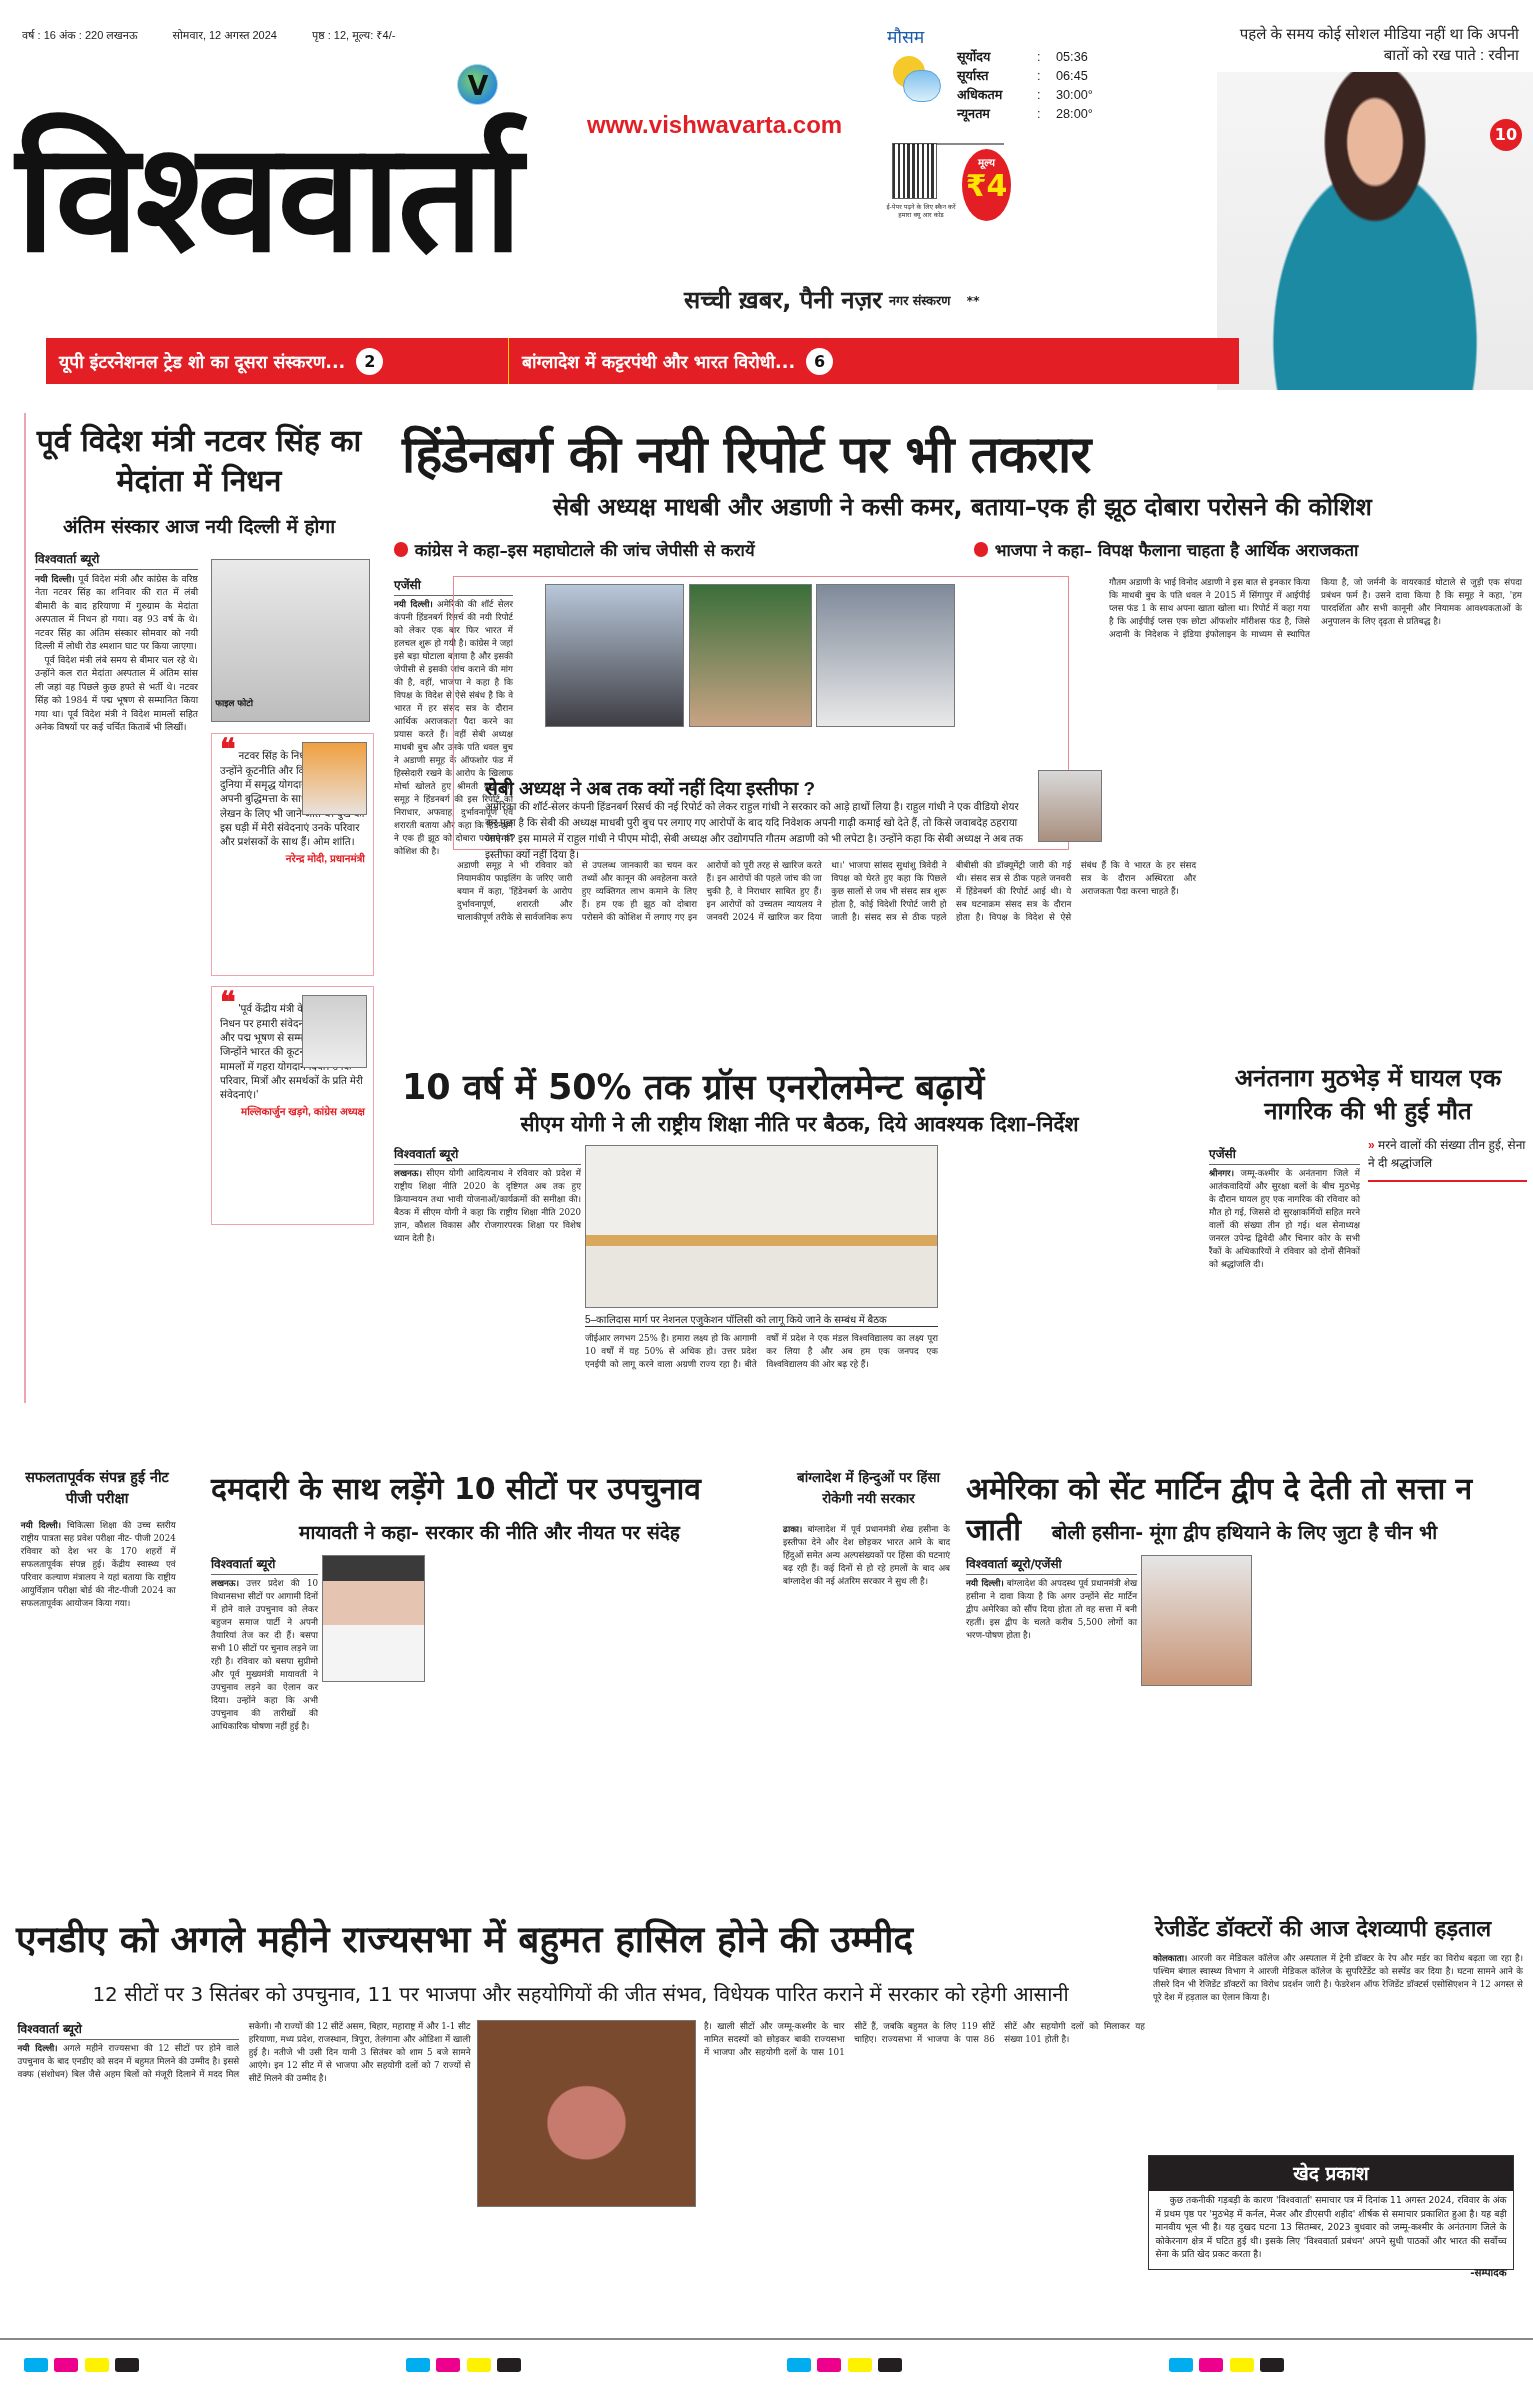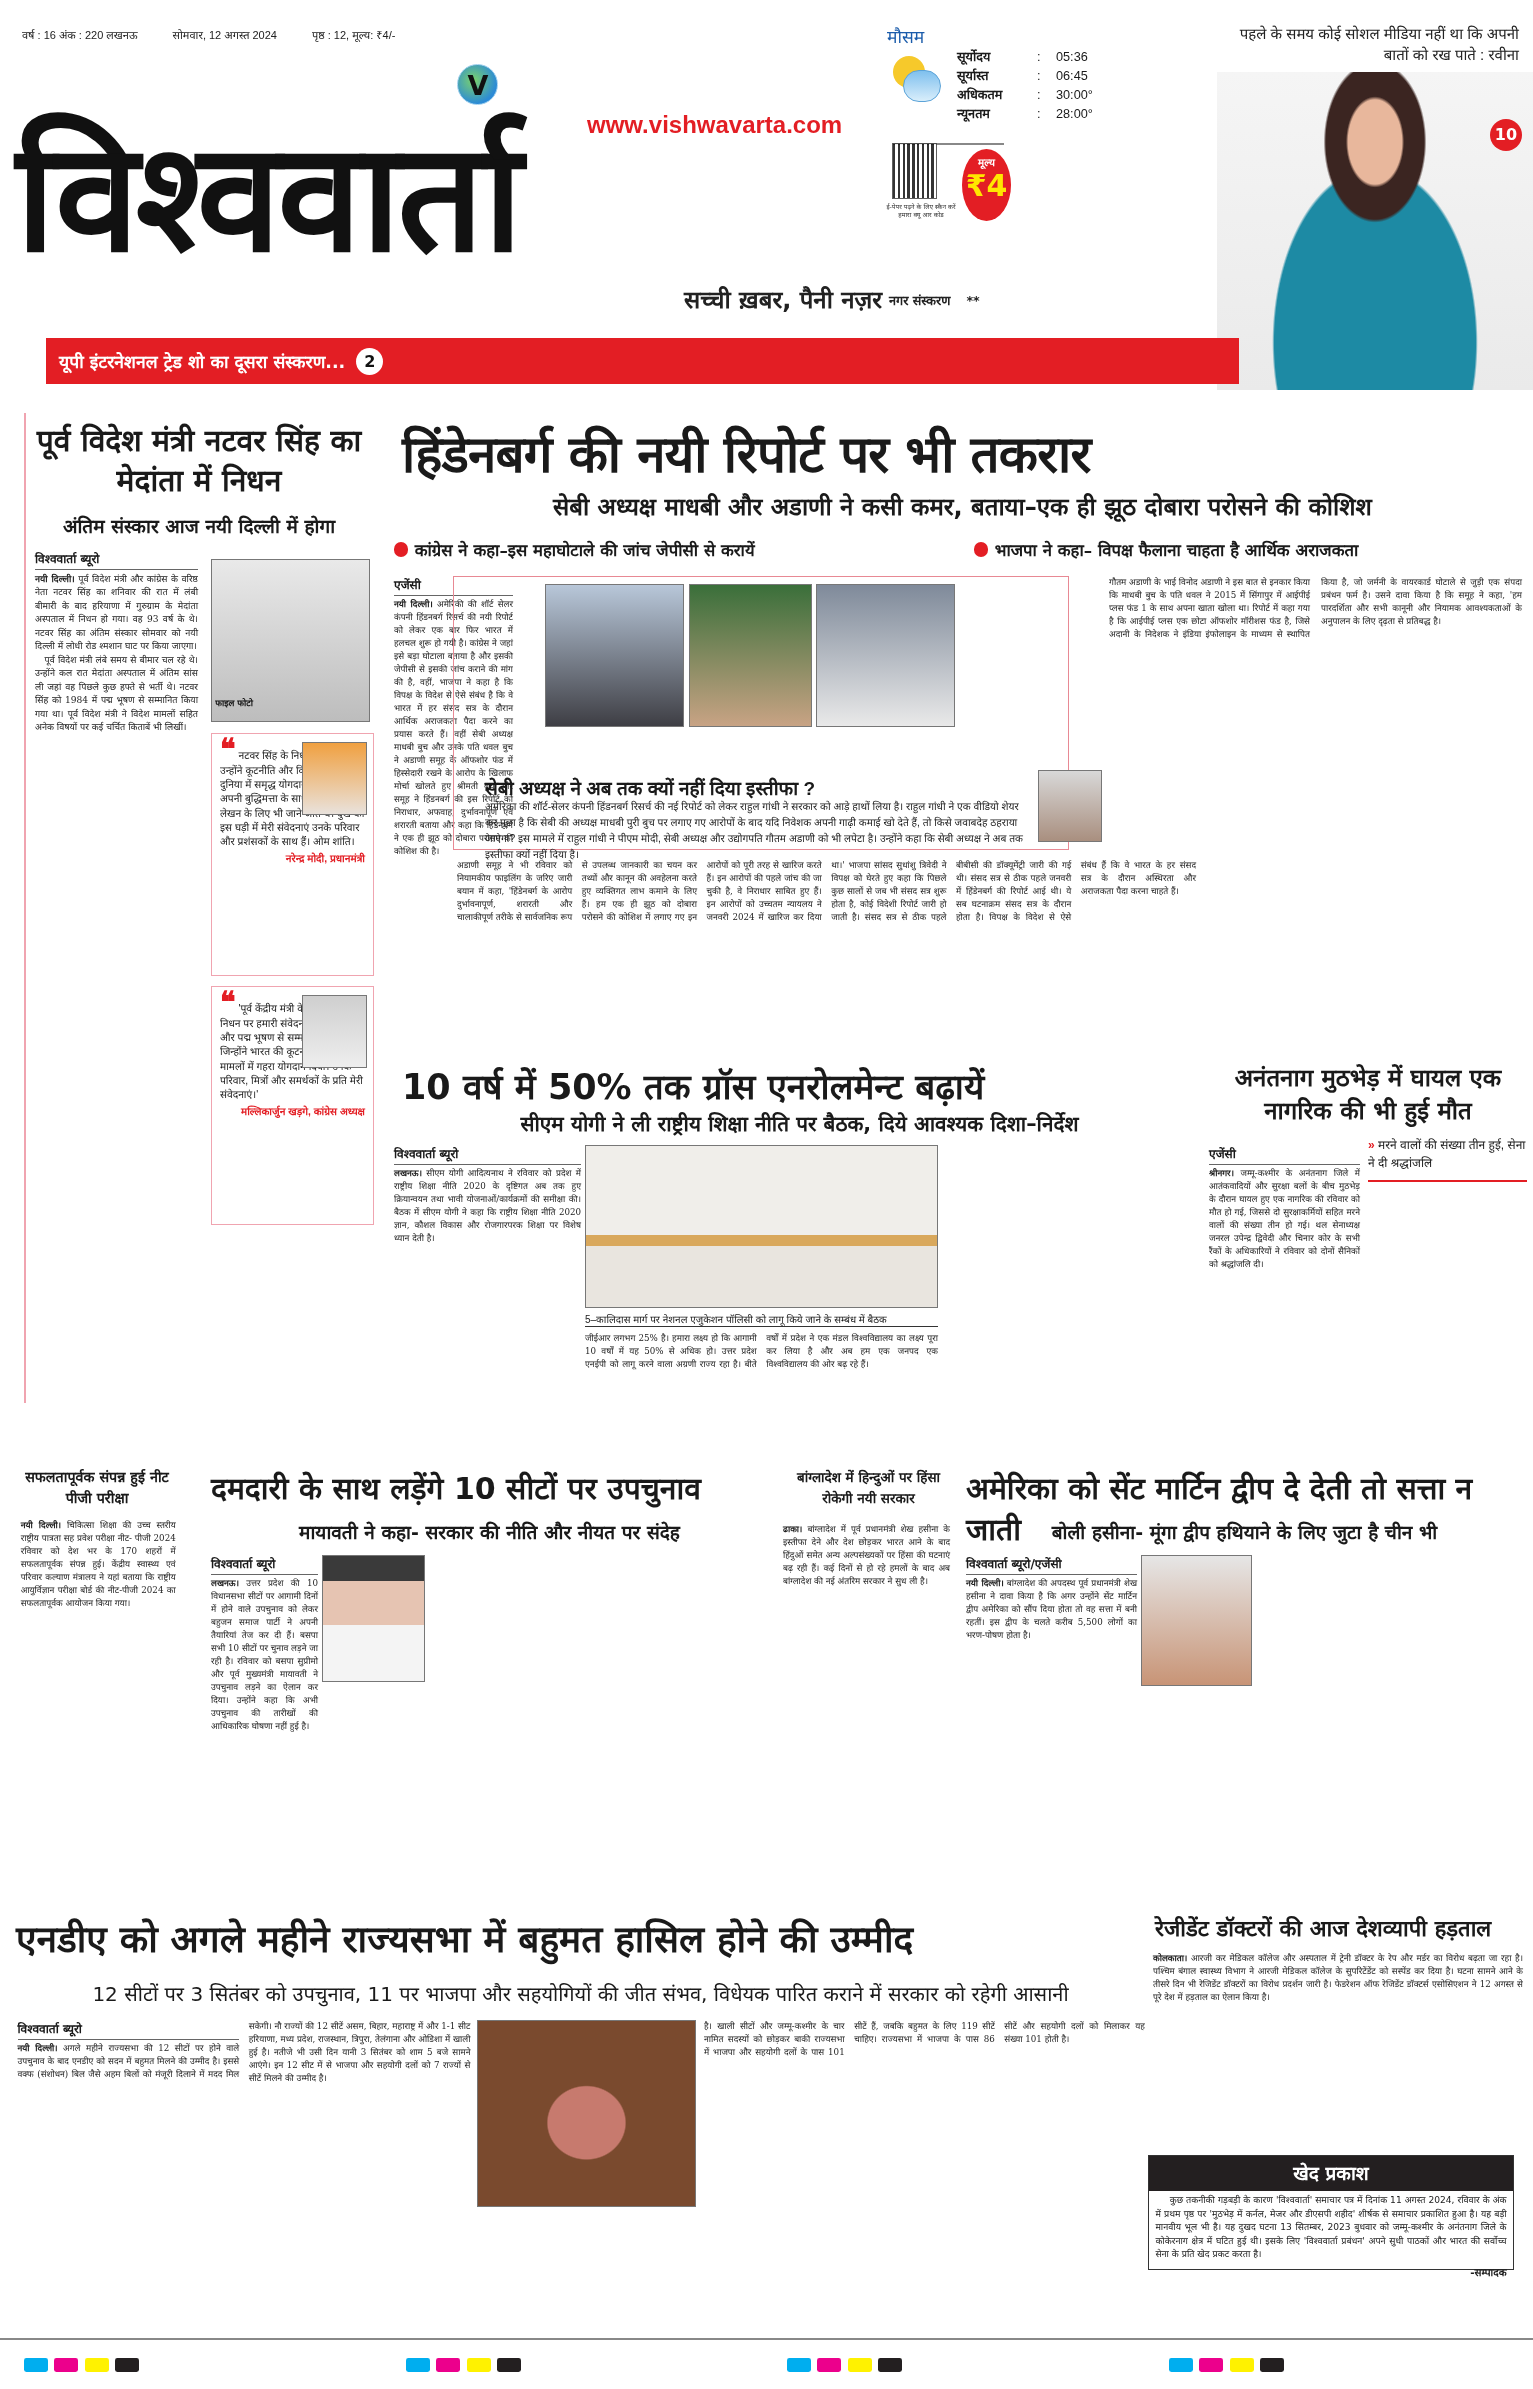--- a/index.html
+++ b/index.html
@@ -130,20 +130,24 @@
 
 <div class="abs celeb-photo"></div>
 <div class="abs celeb-quote">पहले के समय कोई सोशल मीडिया नहीं था कि अपनी बातों को रख पाते : रवीना</div>
 <div class="abs celeb-page">10</div>
 
 <div class="abs teaser-strip">
   <div class="teaser" style="width:463px">
       <span>यूपी इंटरनेशनल ट्रेड शो का दूसरा संस्करण...</span>
       <span class="num">2</span>
     </div>
+  <div class="teaser" style="width:394px">
+      <span>बांग्लादेश में कट्टरपंथी और भारत विरोधी...</span>
+      <span class="num">6</span>
+    </div>
 </div>
 
 <div class="abs natwar-box"></div>
 <div class="abs h-natwar">पूर्व विदेश मंत्री नटवर सिंह का मेदांता में निधन</div>
 <div class="abs sub-natwar">अंतिम संस्कार आज नयी दिल्ली में होगा</div>
 <div class="abs" style="left:35px;top:550px;width:163px;">
   <div class="byline">विश्ववार्ता ब्यूरो</div>
   <p class="body" style="margin-top:3.2px"><b>नयी दिल्ली।</b> <span>पूर्व विदेश मंत्री और कांग्रेस के वरिष्ठ नेता नटवर सिंह का शनिवार की रात में लंबी बीमारी के बाद हरियाणा में गुरुग्राम के मेदांता अस्पताल में निधन हो गया। वह 93 वर्ष के थे। नटवर सिंह का अंतिम संस्कार सोमवार को नयी दिल्ली में लोधी रोड श्मशान घाट पर किया जाएगा।</span></p>
   <p class="body" style="text-indent:9.5px"><span>पूर्व विदेश मंत्री लंबे समय से बीमार चल रहे थे। उन्होंने कल रात मेदांता अस्पताल में अंतिम सांस ली जहां वह पिछले कुछ हफ्ते से भर्ती थे। नटवर सिंह को 1984 में पद्म भूषण से सम्मानित किया गया था। पूर्व विदेश मंत्री ने विदेश मामलों सहित अनेक विषयों पर कई चर्चित किताबें भी लिखीं।</span></p>
 </div>

